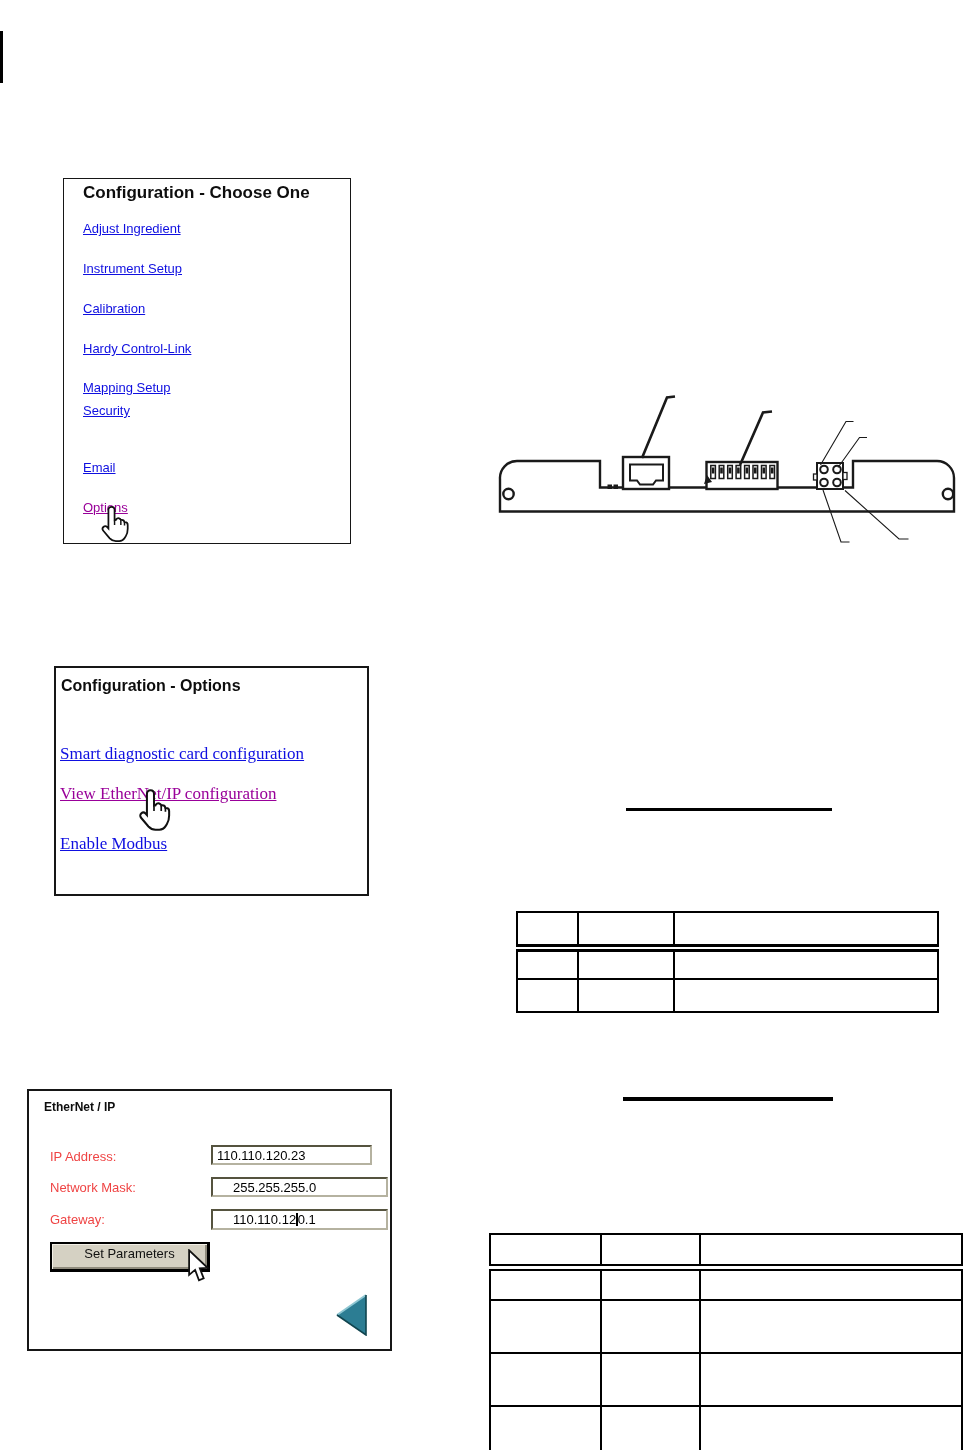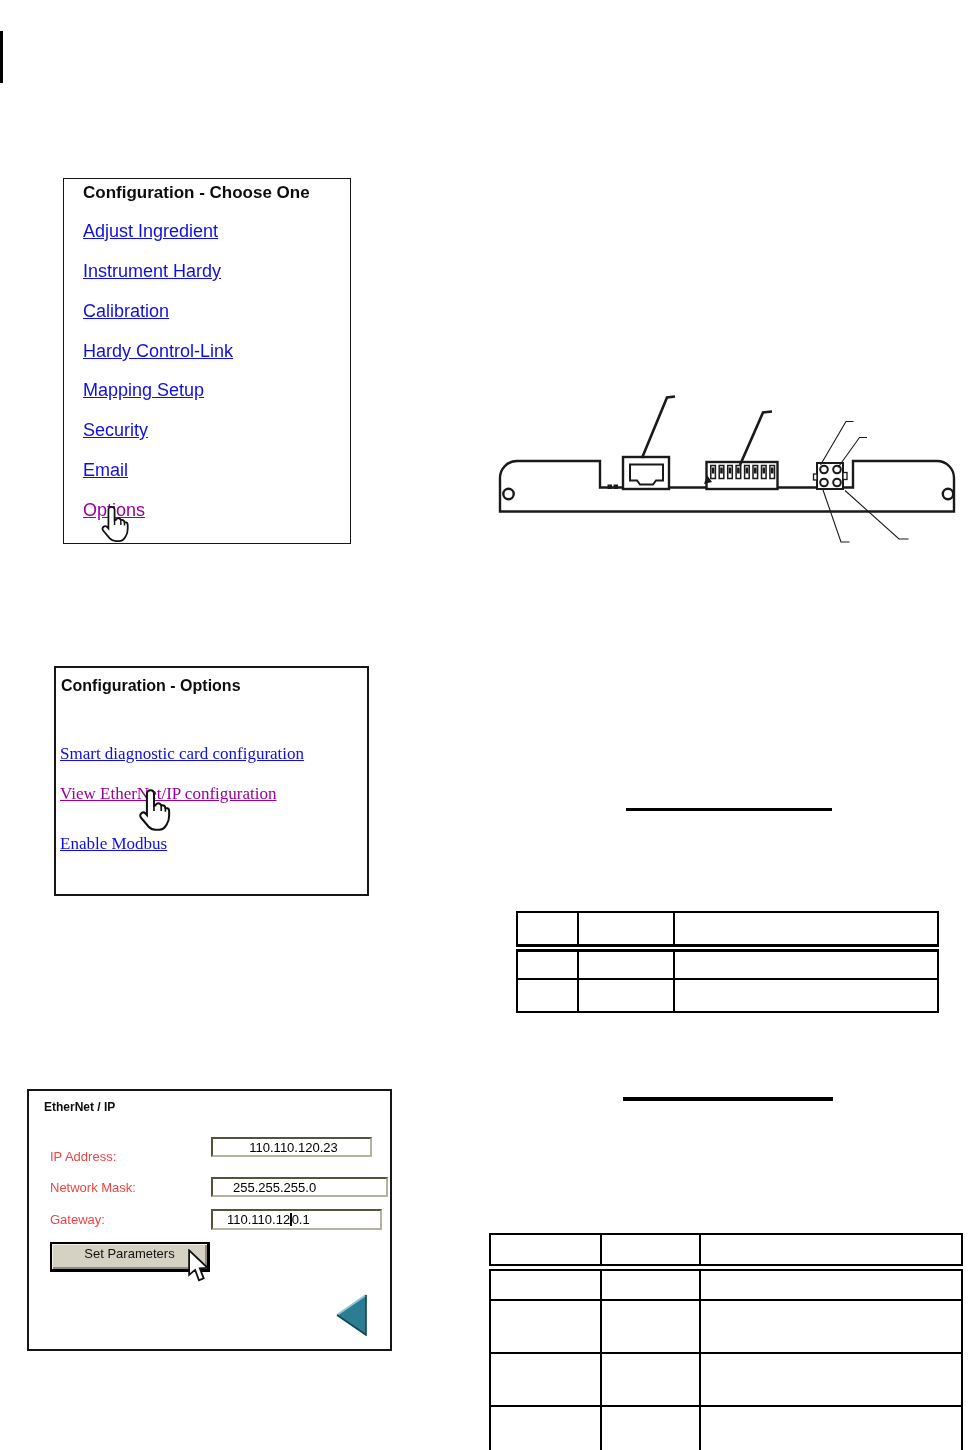--- a/index.html
+++ b/index.html
@@ -15,30 +15,30 @@
   #box1{left:63px;top:147px;width:286px;height:364px;border-width:1.5px;}
   #box2{left:54px;top:635px;width:311px;height:226px;}
   #box3{left:27px;top:1058px;width:361px;height:258px;}
 
   .shot-title{position:absolute;font-weight:bold;color:#0d0d0d;white-space:nowrap;}
   #box1 .shot-title{left:19px;top:4px;font-size:17px;}
   #box2 .shot-title{left:5px;top:9px;font-size:16px;}
   #box3 .shot-title{left:15px;top:9px;font-size:12px;}
 
   a.lnk{position:absolute;white-space:nowrap;text-decoration:underline;cursor:pointer;}
-  .lnk-sans{font-size:18px;color:var(--link-blue);}
+  .lnk-sans{font-size:13px;color:var(--link-blue);}
   .lnk-serif{font-family:"Liberation Serif",serif;font-size:17px;color:var(--link-blue);}
   a.visited{color:var(--link-visited) !important;}
 
   
   .fld-label{position:absolute;left:21px;font-size:13px;color:#ef4444;white-space:nowrap;}
   .fld-input{position:absolute;left:182px;width:153px;height:16px;background:#fff;
              border:2px solid;border-color:#55533f #b5b2a0 #b5b2a0 #55533f;
              font-family:"Liberation Sans",sans-serif;font-size:13px;color:#000;
-             padding:1px 0 0 14px;line-height:15px;white-space:nowrap;}
+             padding:1px 0 0 20px;line-height:15px;white-space:nowrap;}
   input.fld-input{padding:0 0 0 4px;}
   .caret{display:inline-block;width:1.5px;height:13px;background:#000;vertical-align:-2px;}
   #set-btn{position:absolute;left:21px;top:151px;width:155px;height:25px;
            background:var(--button-face);color:#111;font-size:13px;
            border:solid #000;border-width:2px 3px 3px 2px;
            box-shadow:inset 1px 1px 0 #f2efe6,inset -2px -2px 0 #8f8b7d;
            font-family:"Liberation Sans",sans-serif;text-align:center;line-height:20px;}
   
   .rule{background:#000;height:3px;}
   #rule1{left:626px;top:777px;width:206px;}
@@ -53,25 +53,25 @@
 </head>
 <body>
 
 <div id="page">
 
   <div class="abs" id="edge-bar"></div>
 
   <div class="abs shot" id="box1">
     <div class="shot-title">Configuration - Choose One</div>
     <a class="lnk lnk-sans" style="left:19px;top:42px">Adjust Ingredient</a>
-    <a class="lnk lnk-sans" style="left:19px;top:82px">Instrument Hardy</a>
+    <a class="lnk lnk-sans" style="left:19px;top:82px">Instrument Setup</a>
     <a class="lnk lnk-sans" style="left:19px;top:122px">Calibration</a>
     <a class="lnk lnk-sans" style="left:19px;top:162px">Hardy Control-Link</a>
     <a class="lnk lnk-sans" style="left:19px;top:201px">Mapping Setup</a>
-    <a class="lnk lnk-sans" style="left:19px;top:241px">Security</a>
+    <a class="lnk lnk-sans" style="left:19px;top:224px">Security</a>
     <a class="lnk lnk-sans" style="left:19px;top:281px">Email</a>
     <a class="lnk lnk-sans visited" style="left:19px;top:321px">Options</a>
   </div>
 
   <svg class="abs" style="left:98px;top:474px" width="34" height="38" viewBox="0 0 22 26">
     <path d="M8.6,1.2 C9.8,1.2 10.7,2.1 10.7,3.3 L10.7,10.4 L11.6,10.2 C11.9,9.3 12.9,8.8 13.8,9.1
              C14.4,9.3 14.8,9.7 15,10.3 L15.4,10.25 C16.4,10.15 17.3,10.8 17.5,11.8 L17.9,11.8
              C18.9,11.8 19.7,12.6 19.7,13.6 L19.7,16.2 C19.7,18.2 19.3,19.8 18.4,21.3 L17.6,22.6
              C16.8,23.9 15.4,24.7 13.9,24.7 L11.6,24.7 C10,24.7 8.5,24 7.4,22.8 L3,17.6
              C2.3,16.8 2.4,15.6 3.2,14.9 C3.9,14.3 5,14.4 5.7,15.1 L6.5,16 L6.5,3.3
@@ -96,21 +96,21 @@
     <path d="M10.7,10.8 L10.7,13.6 M15,10.6 L15,13.6 M17.5,12 L17.5,14" stroke="#111" stroke-width="1" fill="none"></path>
   </svg>
 
   <div class="abs shot" id="box3">
     <div class="shot-title">EtherNet / IP</div>
 
     <div class="fld-label" style="top:58px">IP Address:</div>
     <div class="fld-label" style="top:89px">Network Mask:</div>
     <div class="fld-label" style="top:121px">Gateway:</div>
 
-    <input class="fld-input" style="top: 46px; text-align: center;" readonly="" value="110.110.120.23">
+    <input class="fld-input" style="top: 54px;" readonly="" value="110.110.120.23">
     <input class="fld-input" style="top: 86px; padding-left: 20px;" readonly="" value="255.255.255.0">
     <div class="fld-input" style="top:118px"><span>110.110.12</span><span class="caret"></span><span>0.1</span></div>
 
     <div id="set-btn">Set Parameters</div>
 
     <svg class="abs" style="left:307px;top:203px" width="31" height="42" viewBox="0 0 31 42">
       <polygon points="30,1 30,41 1,21" fill="var(--back-arrow-teal)"></polygon>
       <polyline points="30,1 1,21" fill="none" stroke="#8ec6d2" stroke-width="2"></polyline>
       <polyline points="30,1 30,41 1,21" fill="none" stroke="#11454f" stroke-width="1.6"></polyline>
     </svg>

